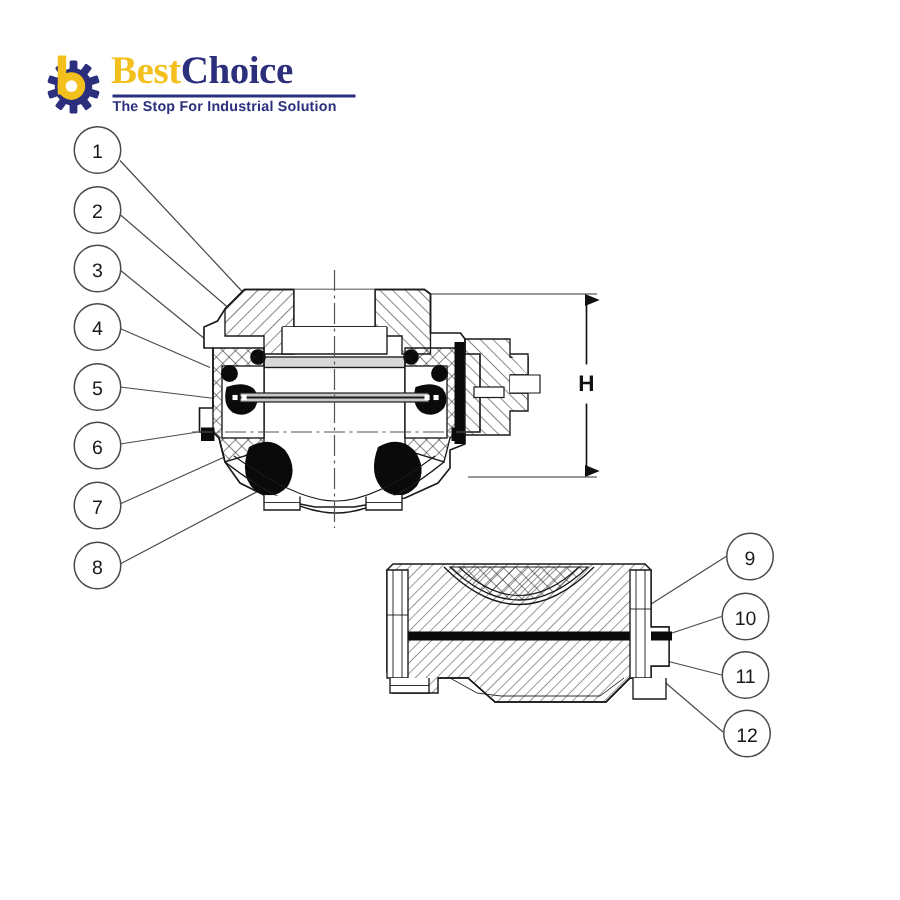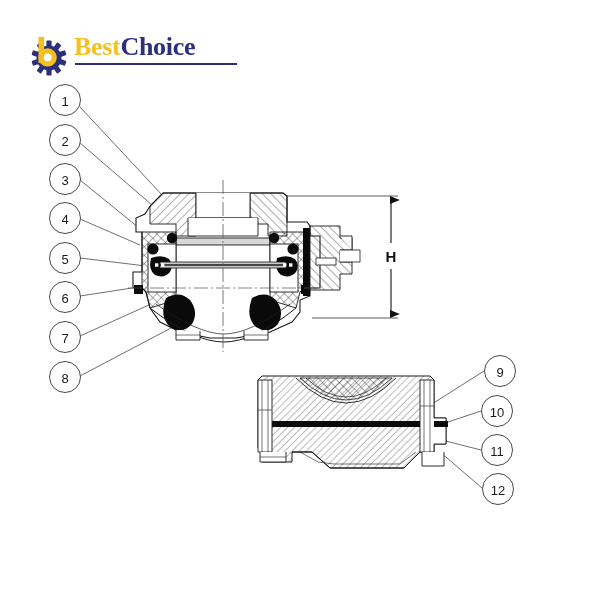--- a/index.html
+++ b/index.html
@@ -132,20 +132,21 @@
         </g>
       </svg>
     </div>
 
     <div id="logo-text">
       <div class="wordmark">
         <span class="word-best">Best</span><span class="word-choice">Choice</span>
       </div>
     </div>
     <div id="logo-rule"></div>
+    <div id="logo-tagline">The Stop For Industrial Solution</div>
   </div>
 
   <svg id="drawing" viewBox="0 0 600 600">
 
     <defs>
 
       <pattern id="hatchR" width="6" height="6" patternUnits="userSpaceOnUse" patternTransform="rotate(45)">
         <line x1="0" y1="0" x2="0" y2="6" stroke="#1a1a1a" stroke-width="0.7"></line>
       </pattern>
 

